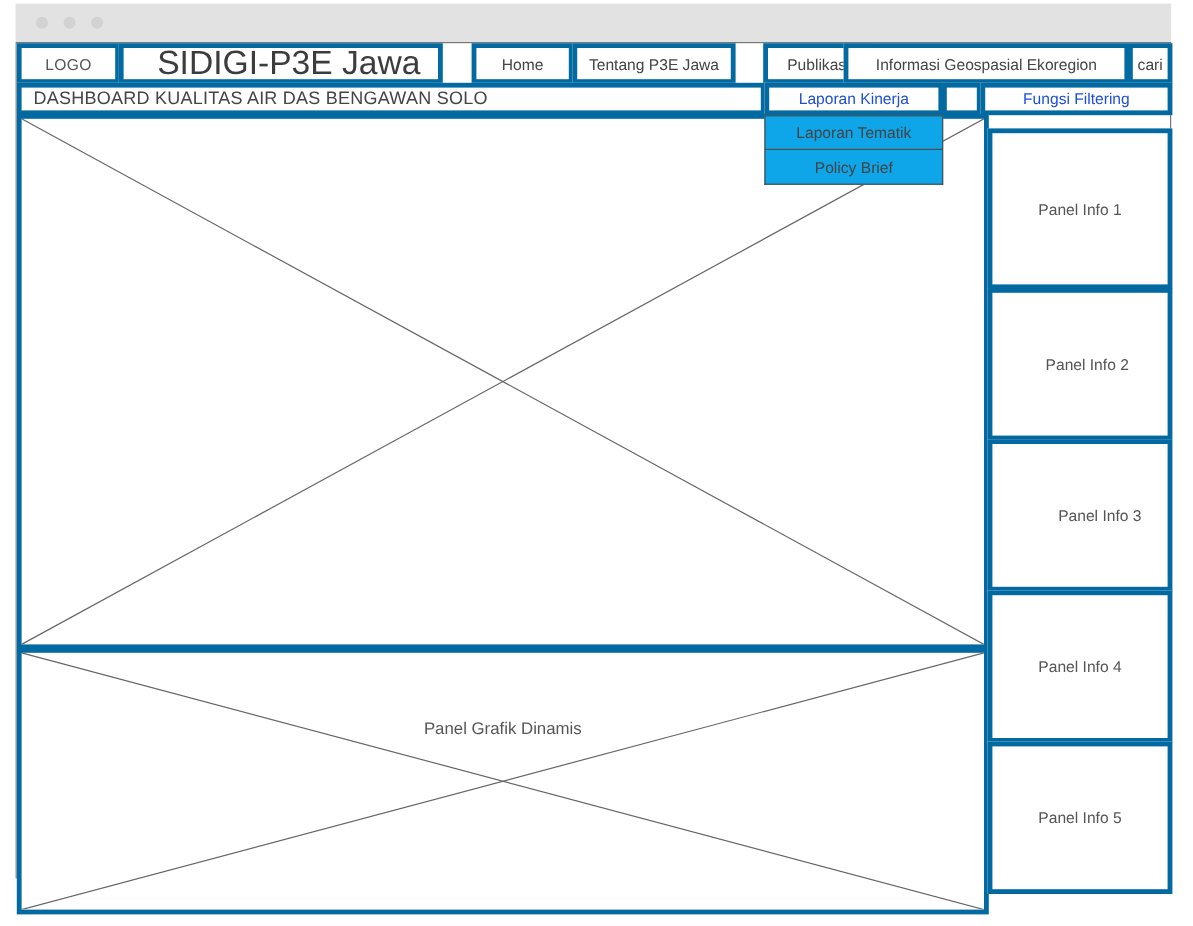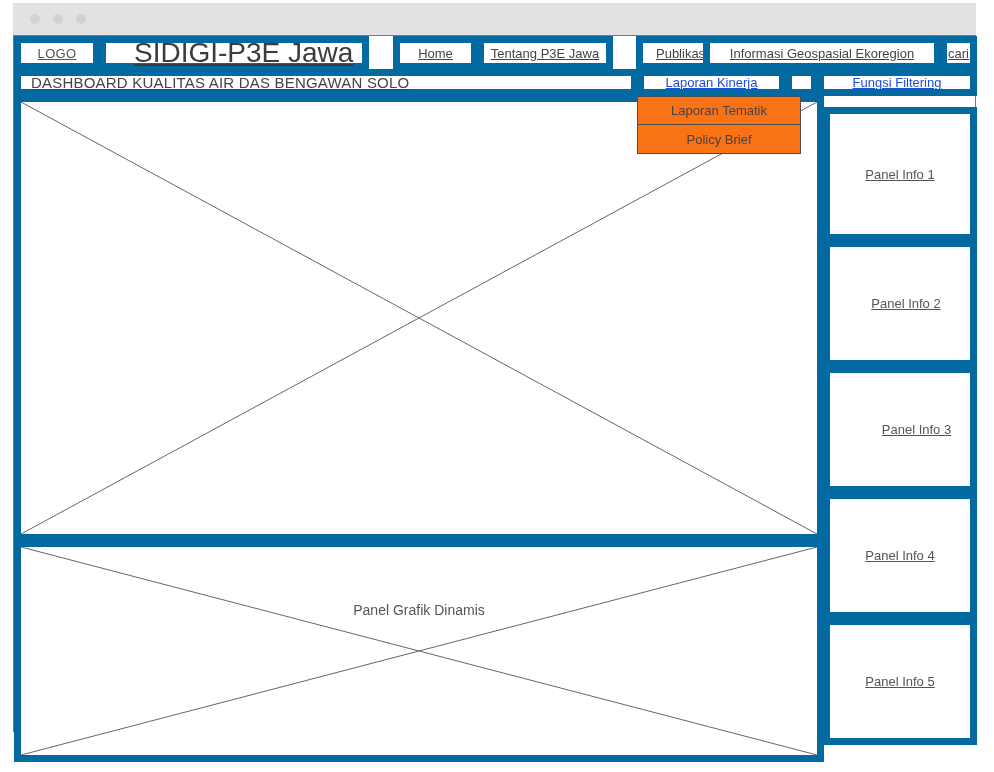--- a/index.html
+++ b/index.html
@@ -59,29 +59,28 @@
     height: 697px;
     border: 1px solid #777777;
     box-sizing: border-box;
     background: #ffffff;
   }
 
   
   .cell {
     position: absolute;
     box-sizing: border-box;
-    border: 7px solid #0369a1;
+    border: 4px solid #0369a1;
     background: #ffffff;
     display: flex;
     align-items: center;
     justify-content: center;
     color: #555555;
     font-size: 13px;
     white-space: nowrap;
-    text-decoration: underline;
   }
 
   
   .logo-cell {
     left: 0px;
     top: 0px;
     width: 86px;
     height: 34px;
     font-size: 13px;
     letter-spacing: 0.3px;
@@ -188,25 +187,25 @@
   .dropdown {
     position: absolute;
     left: 623px;
     top: 60px;
     width: 149px;
     z-index: 30;
   }
   .dd-item {
     position: relative;
     box-sizing: border-box;
-    width: 164px;
+    width: 149px;
     height: 29px;
     border: 1px solid #4d4d4d;
     border-top: none;
-    background: #f97316;
+    background: #0ea5e9;
     display: flex;
     align-items: center;
     justify-content: center;
     font-size: 13px;
     color: #444444;
     white-space: nowrap;
   }
   .dd-item:first-child { border-top: 1px solid #4d4d4d; }
 </style>
 </head>

